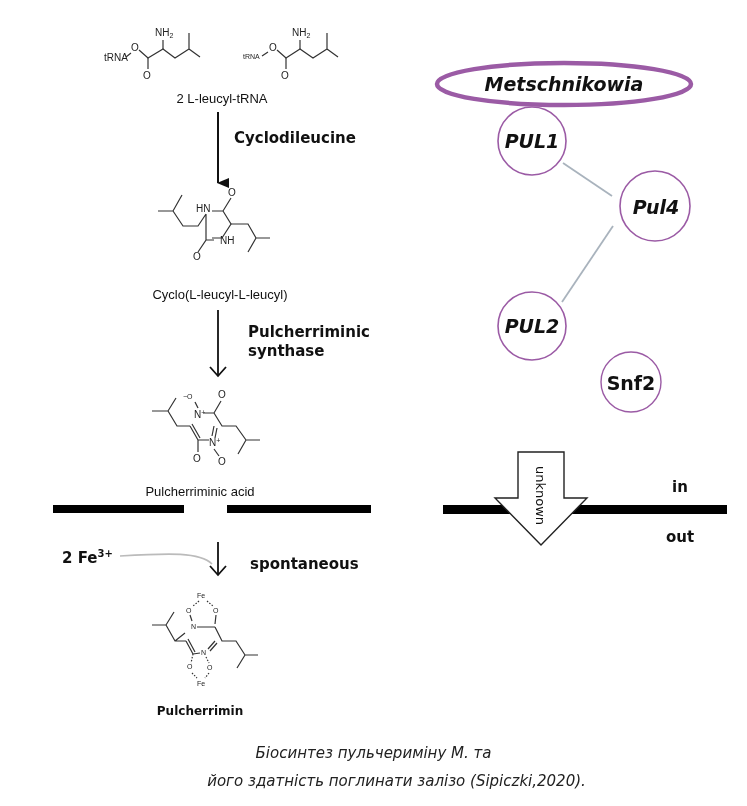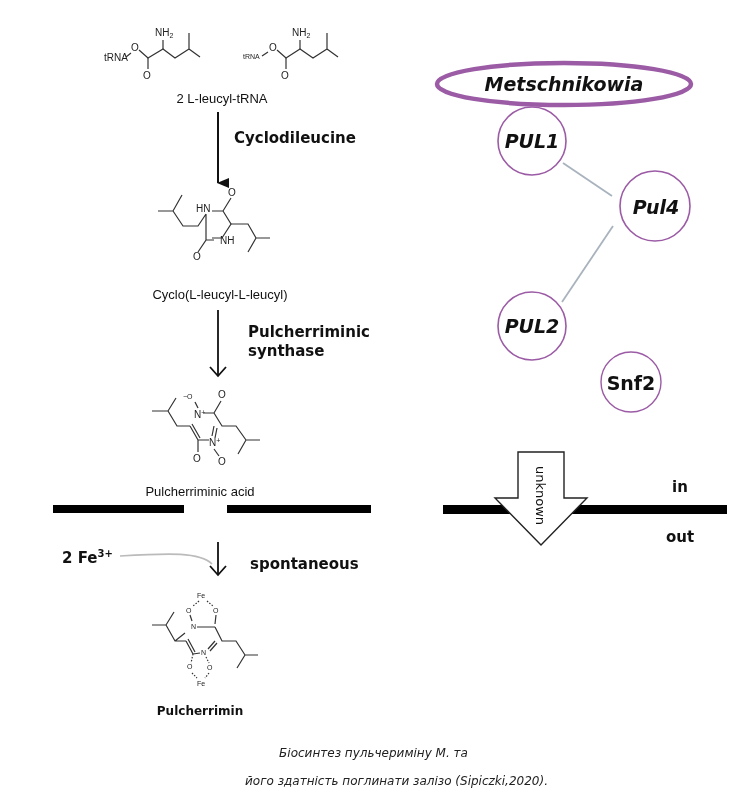--- a/index.html
+++ b/index.html
@@ -5,21 +5,21 @@
   html, body { margin: 0; padding: 0; background: #ffffff; }
   body { width: 747px; height: 806px; position: relative; overflow: hidden; font-family: "DejaVu Sans", sans-serif; }
   svg { position: absolute; left: 0; top: 0; }
   .chem { font-family: "Liberation Sans", sans-serif; font-size: 10px; fill: #222; }
   .chem-sm { font-family: "Liberation Sans", sans-serif; font-size: 7px; fill: #222; }
   .lbl { font-family: "Liberation Sans", sans-serif; font-size: 13px; fill: #111; }
   .bold-lbl { font-family: "DejaVu Sans", sans-serif; font-weight: bold; font-size: 15px; fill: #111; }
   .gene { font-family: "DejaVu Sans", sans-serif; font-weight: bold; font-style: italic; font-size: 19px; fill: #111; }
   .gene-up { font-family: "DejaVu Sans", sans-serif; font-weight: bold; font-size: 19px; fill: #111; }
   .bond { stroke: #333; stroke-width: 1.2; fill: none; }
-  .caption { position: absolute; left: 0; width: 747px; text-align: center; font-family: "DejaVu Sans", sans-serif; font-style: italic; font-size: 12px; color: #222; line-height: 30px; }
+  .caption { position: absolute; left: 0; width: 747px; text-align: center; font-family: "DejaVu Sans", sans-serif; font-style: italic; font-size: 15px; color: #222; line-height: 30px; }
 </style>
 </head>
 <body>
 
 <svg width="747" height="806" viewBox="0 0 747 806">
   <defs>
     <marker id="arrFilled" markerWidth="10" markerHeight="12" refX="5" refY="11" orient="auto" markerUnits="userSpaceOnUse">
       <path d="M0,0 L10,0 L5,12 Z" fill="#111"></path>
     </marker>
   </defs>

